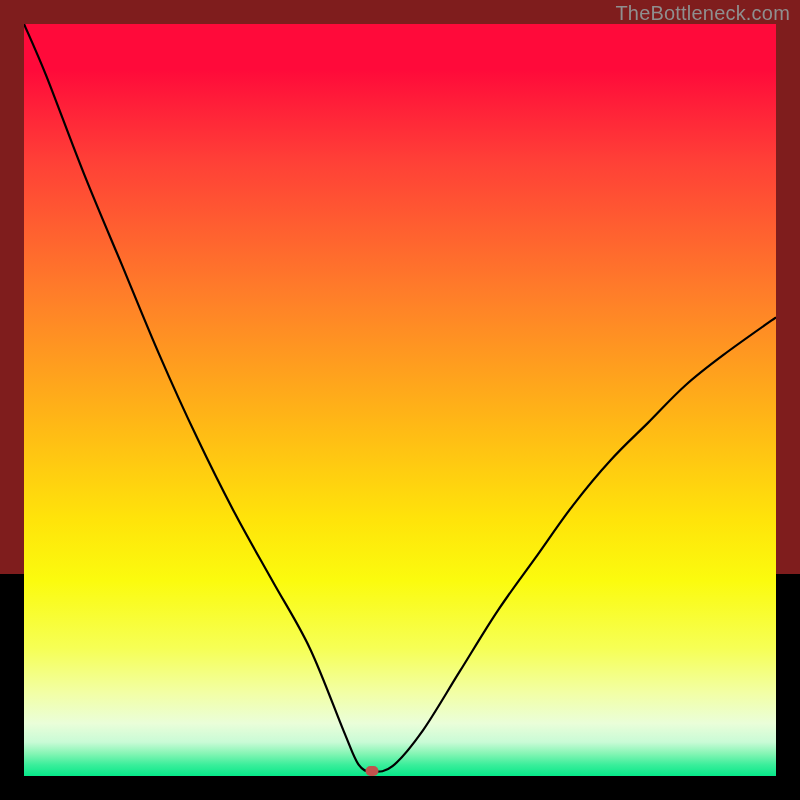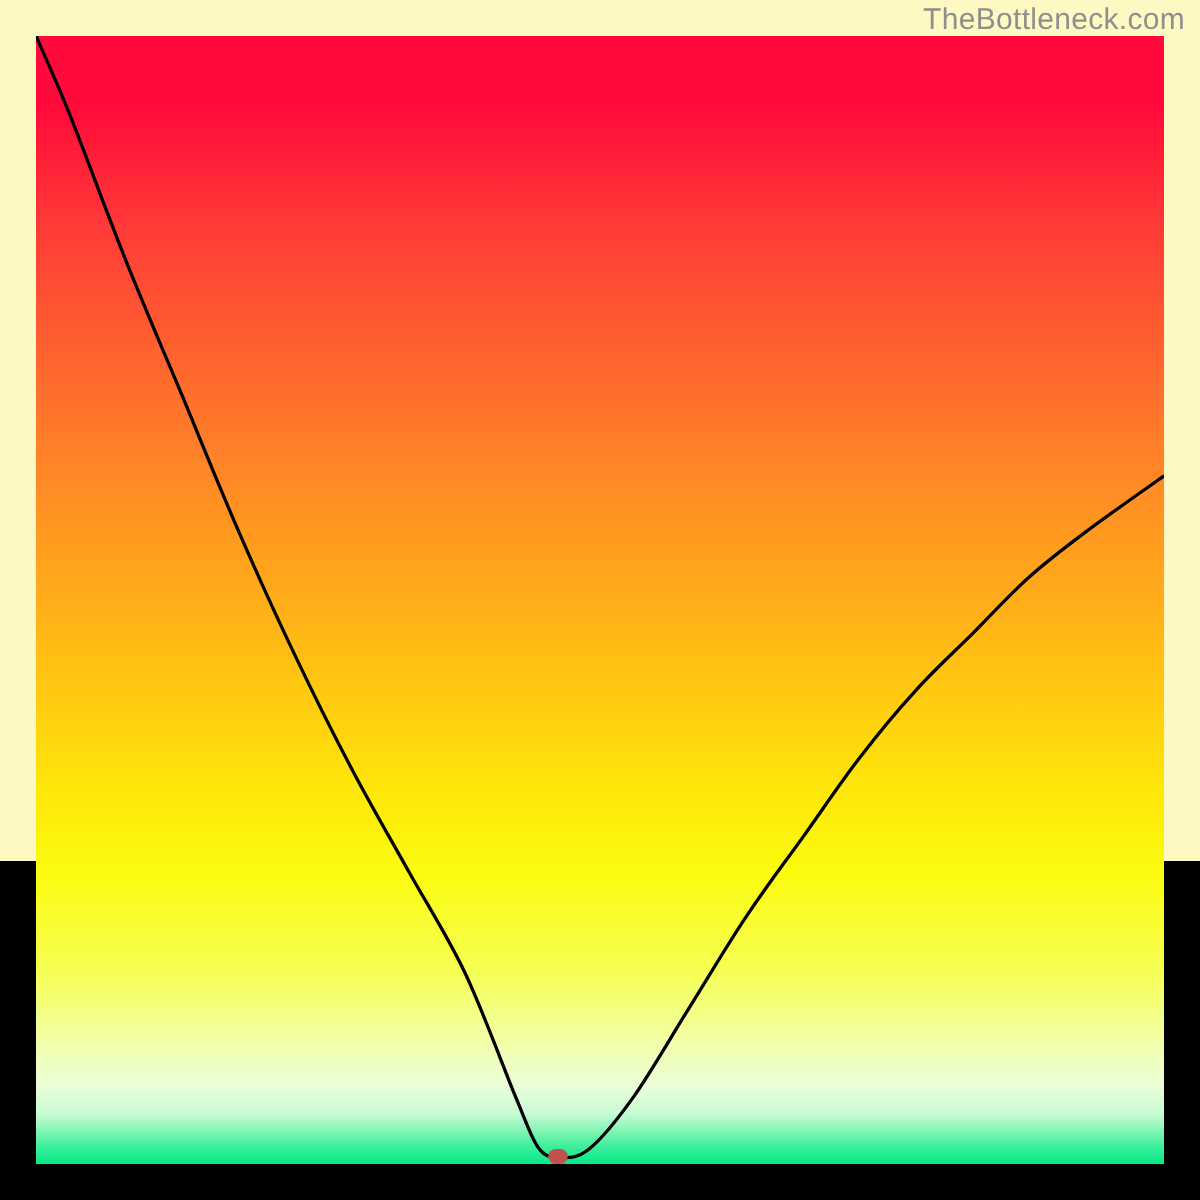--- a/index.html
+++ b/index.html
@@ -10,21 +10,21 @@
     background: #000;
     overflow: hidden;
     font-family: Arial, Helvetica, sans-serif;
   }
   .frame {
     position: absolute;
     left: 0;
     top: 0;
     width: 800px;
     height: 574px;
-    background: #fef9c3;
+    background: #7f1d1d;
   }
   .plot-area {
     position: absolute;
     left: 24px;
     top: 24px;
     width: 752px;
     height: 752px;
     overflow: hidden;
   }
   .gradient {

